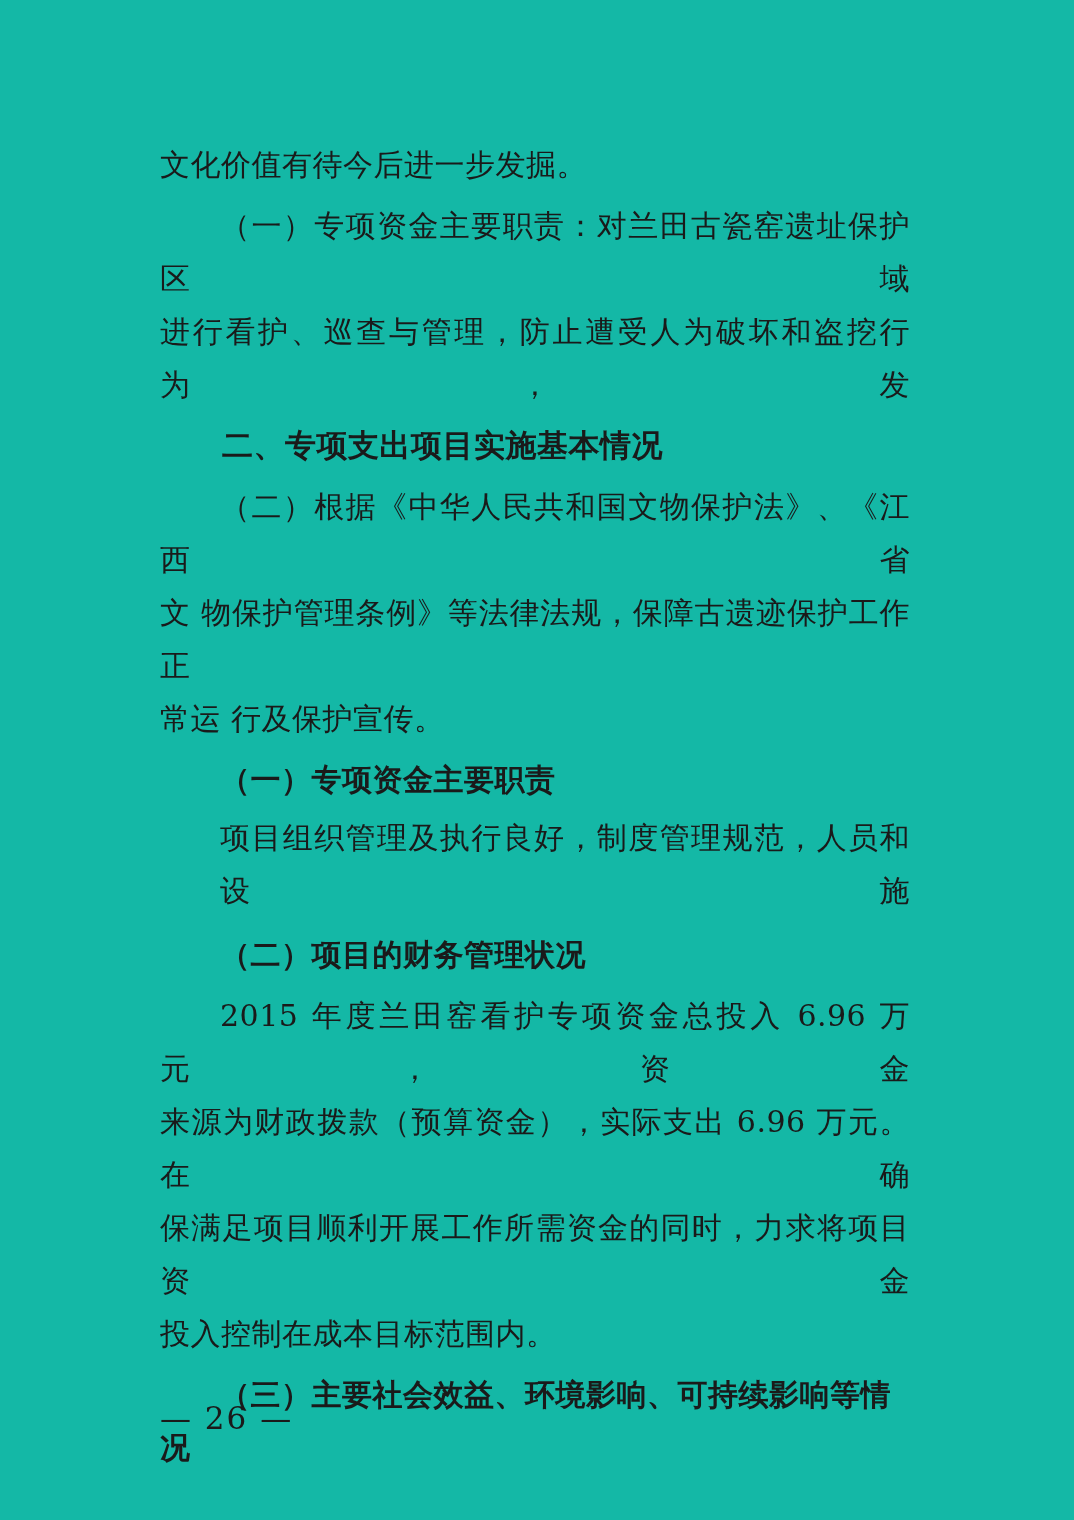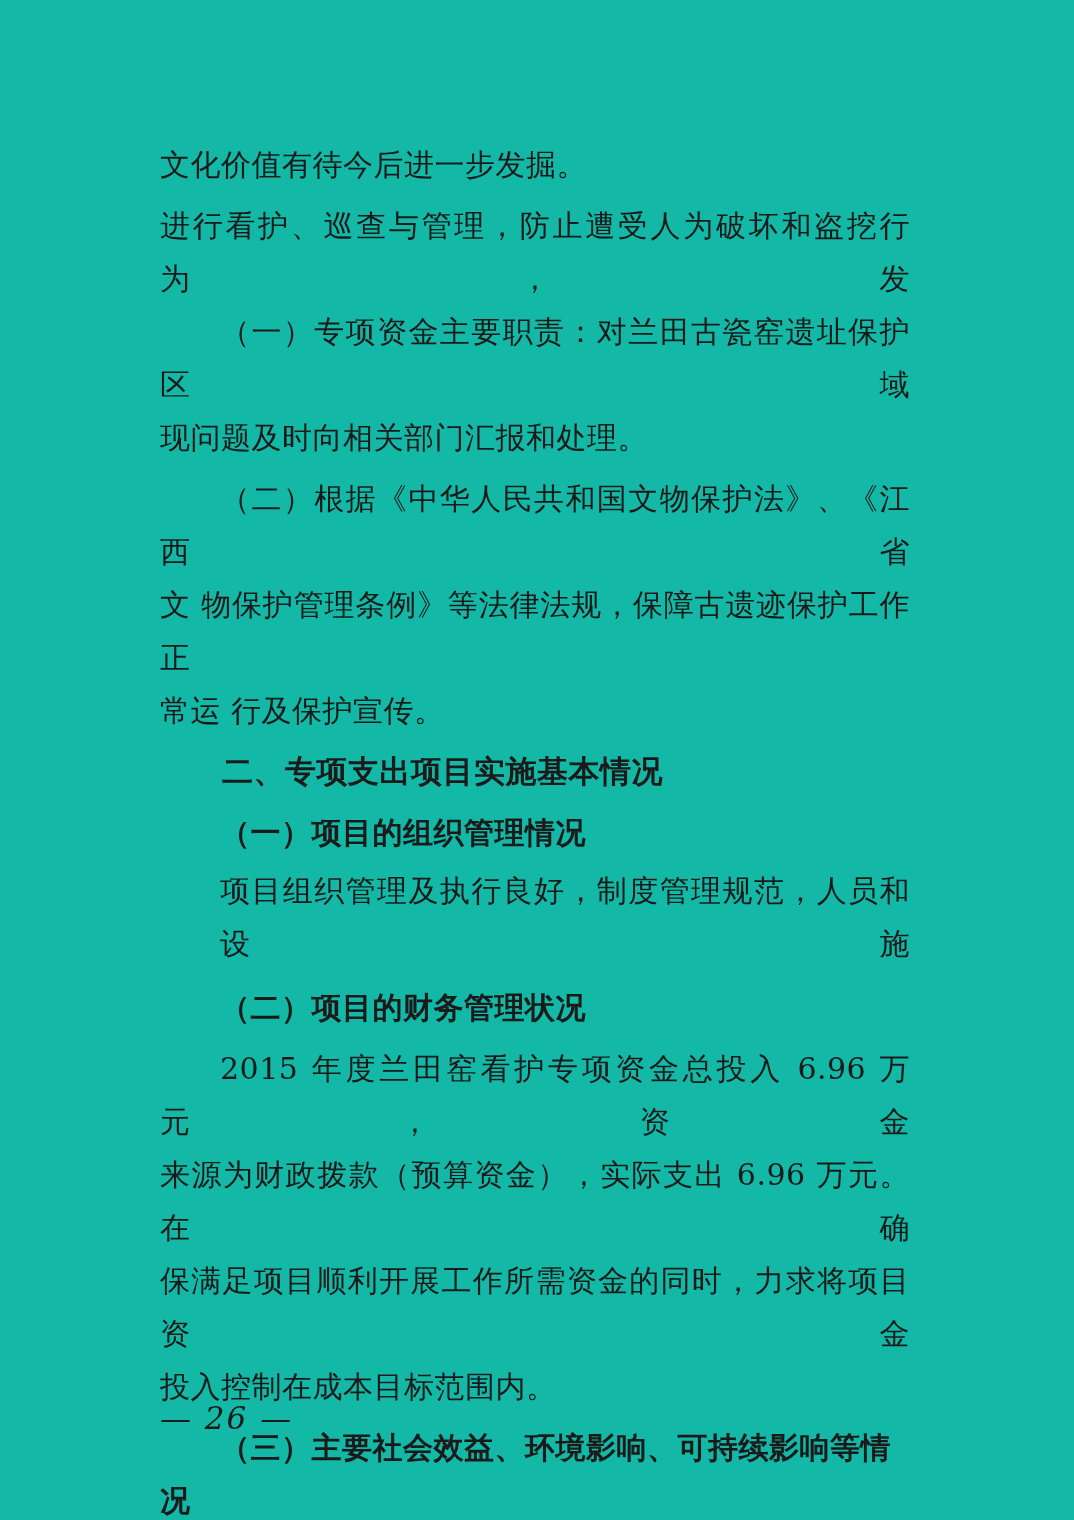--- a/index.html
+++ b/index.html
@@ -52,52 +52,50 @@
     font-weight: 700;
   }
   .footer {
     position: absolute;
     left: 160px;
     top: 1398px;
     font-size: 31px;
     line-height: 40px;
     letter-spacing: 2px;
     color: #1a1a1a;
-    font-style: italic;
   }
 </style>
 </head>
 <body>
 
 <div class="page">
 
   <main class="content">
 
     <div class="blk">
       <span class="line">文化价值有待今后进一步发掘。</span>
     </div>
 
     <div class="blk">
+      <span class="line ind jf">（一）专项资金主要职责：对兰田古瓷窑遗址保护区域</span>
       <span class="line jf">进行看护、巡查与管理，防止遭受人为破坏和盗挖行为，发</span>
-      <span class="line ind jf">（一）专项资金主要职责：对兰田古瓷窑遗址保护区域</span>
-      <span class="line">现问题及时向相关部门汇报和处理。</span>
+    </div>
+
+    <div class="blk">
+      <span class="line ind h-major">二、专项支出项目实施基本情况</span>
     </div>
 
     <div class="blk">
       <span class="line ind jf">（二）根据《中华人民共和国文物保护法》、《江西省</span>
       <span class="line jf">文 物保护管理条例》等法律法规，保障古遗迹保护工作正</span>
       <span class="line">常运 行及保护宣传。</span>
     </div>
 
     <div class="blk">
-      <span class="line ind h-major">二、专项支出项目实施基本情况</span>
-    </div>
-
-    <div class="blk">
-      <span class="line ind h-sub">（一）项目的组织管理情况</span>
+      <span class="line ind h-sub">（一）专项资金主要职责</span>
     </div>
 
     <div class="blk blk-ind">
       <span class="line jf">项目组织管理及执行良好，制度管理规范，人员和设施</span>
     </div>
 
     <div class="blk">
       <span class="line ind h-sub">（二）项目的财务管理状况</span>
     </div>
 

